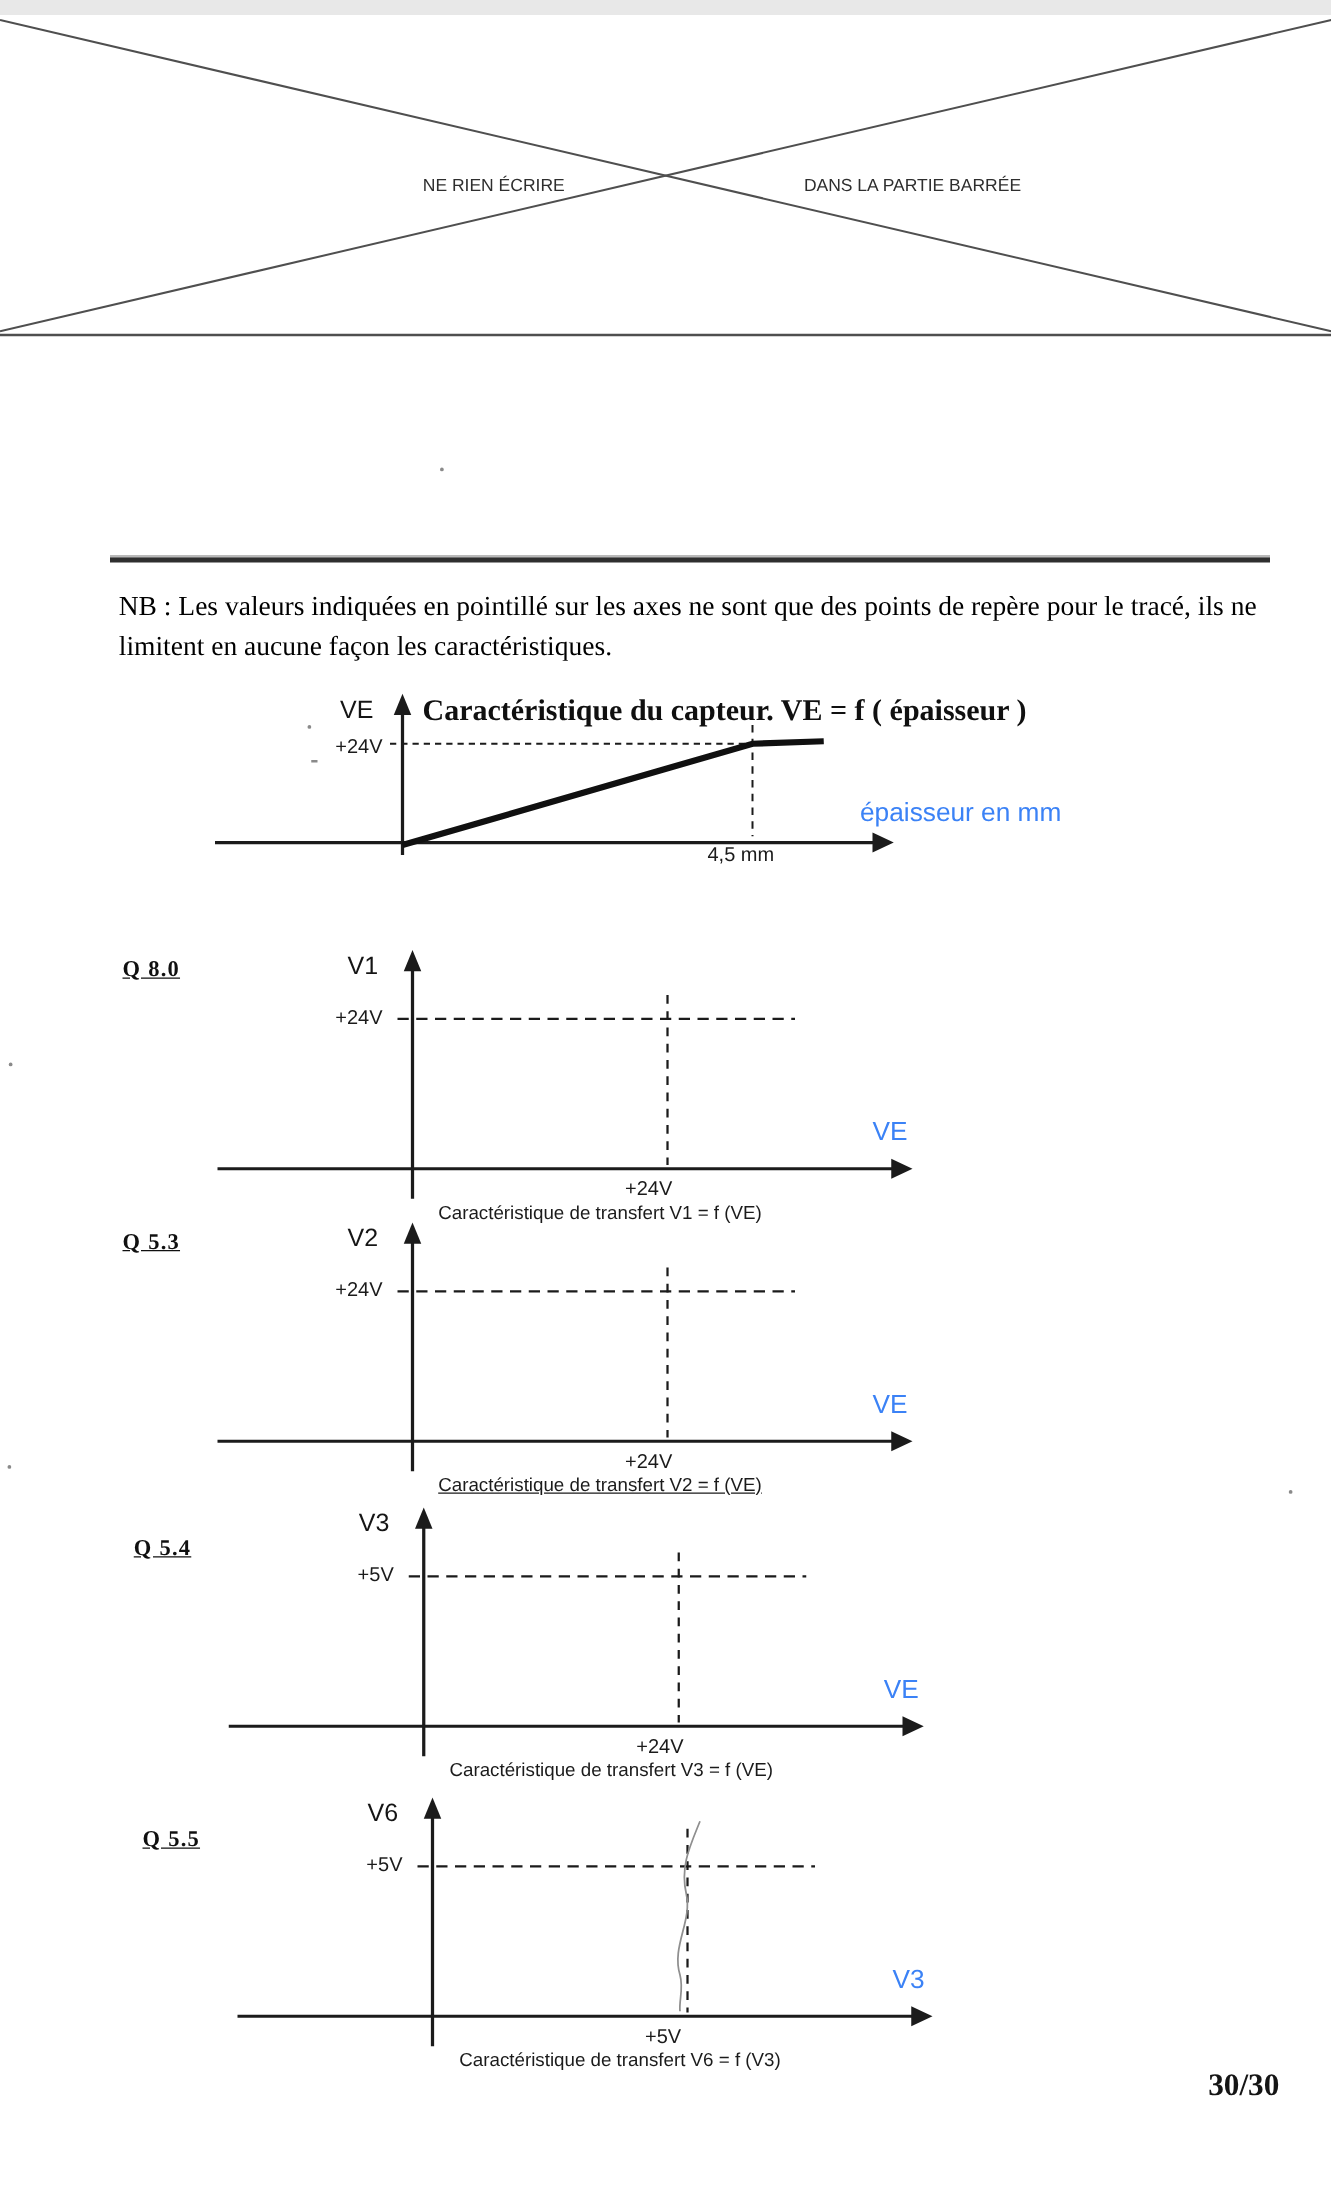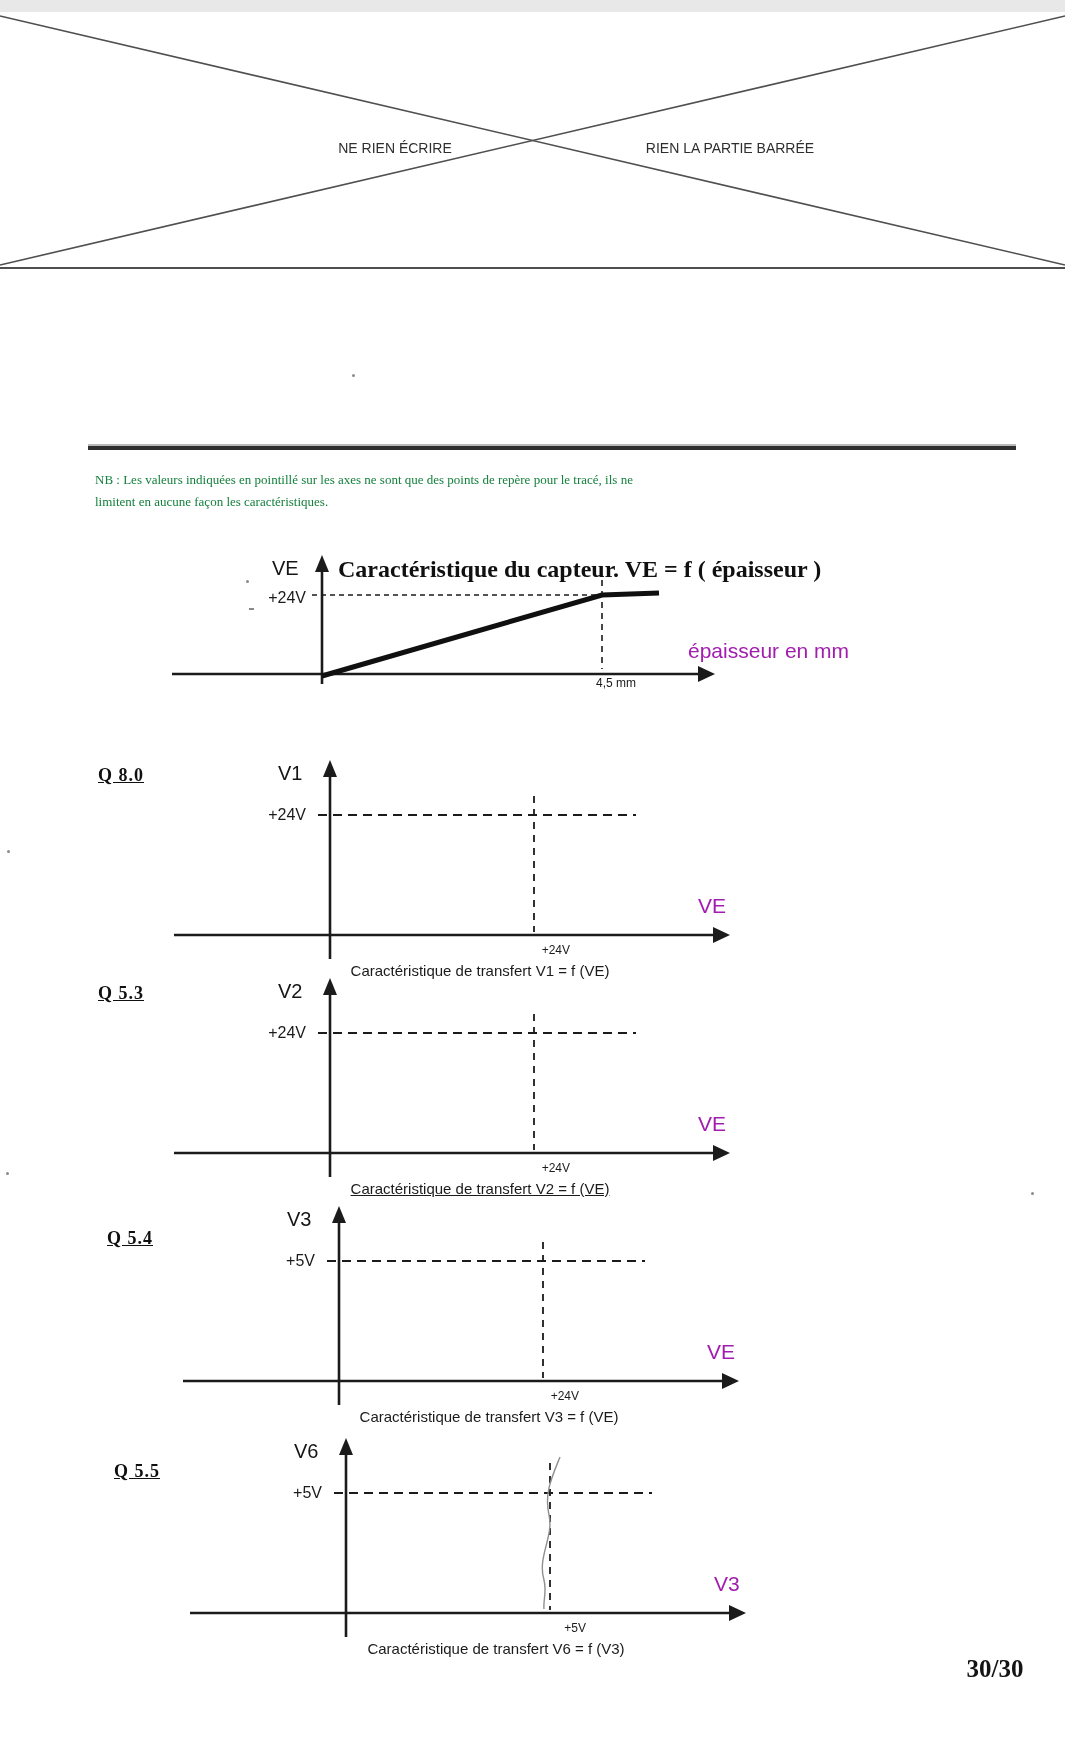--- a/index.html
+++ b/index.html
@@ -17,31 +17,31 @@
     font-family:"Liberation Serif",serif;
     font-weight:bold;font-size:28px;letter-spacing:1.5px;
     width:930px;text-align:center;color:#141414;
   }
   .title-underline{
     width:928px;height:4px;background:#2f2f2f;
     box-shadow:0 -2px 0 #b9b9b9;
   }
   .note-line{
     font-family:"Liberation Serif",serif;
-    font-size:13px;color:#15803d;white-space:nowrap;
+    font-size:22px;color:#000000;white-space:nowrap;
   }
   .barred-text{font-size:14px;color:#2e2e2e;text-align:center;}
   .q-label{
     font-family:"Liberation Serif",serif;font-weight:bold;font-size:18px;
     text-decoration:underline;letter-spacing:1px;color:#101010;
   }
   .v-label{font-size:20px;color:#151515;}
-  .x-label{font-size:21px;color:#a21caf;}
+  .x-label{font-size:21px;color:#3b82f6;}
   .y-tick{font-size:16px;width:58px;text-align:right;color:#1b1b1b;}
-  .x-tick{font-size:12px;width:70px;text-align:right;color:#1b1b1b;}
+  .x-tick{font-size:16px;width:70px;text-align:left;color:#1b1b1b;}
   .g-caption{font-size:15px;width:300px;text-align:center;color:#1b1b1b;}
   .sensor-title{font-size:24px;font-weight:bold;color:#101010;font-family:Liberation Serif, serif;}
   .page-number{
     font-family:"Liberation Serif",serif;font-weight:bold;font-size:25px;
     width:90px;text-align:center;color:#141414;
   }
   .speck{width:3px;height:3px;border-radius:50%;background:#8a8a8a;}
   svg{display:block;}
 </style>
 </head>
@@ -49,21 +49,21 @@
 
 <div class="page">
 
   <div class="abs" style="left:0;top:0;">
     <svg width="1065" height="258" viewBox="0 0 1065 258">
       <line x1="0" y1="4" x2="1065" y2="253" stroke="#4f4f4f" stroke-width="1.6"></line>
       <line x1="0" y1="253" x2="1065" y2="4" stroke="#4f4f4f" stroke-width="1.6"></line>
       <line x1="0" y1="256" x2="1065" y2="256" stroke="#4f4f4f" stroke-width="2"></line>
     </svg>
     <div class="abs barred-text" style="left:320px;top:128px;width:150px;">NE RIEN ÉCRIRE</div>
-    <div class="abs barred-text" style="left:630px;top:128px;width:200px;">RIEN LA PARTIE BARRÉE</div>
+    <div class="abs barred-text" style="left:630px;top:128px;width:200px;">DANS LA PARTIE BARRÉE</div>
   </div>
 
   <div class="abs title-underline" style="left:88px;top:434px;"></div>
 
   <div class="abs" style="left:95px;top:460px;">
     <div class="note-line">NB : Les valeurs indiquées en pointillé sur les axes ne sont que des points de repère pour le tracé, ils ne</div>
     <div class="note-line" style="margin-top:6px;">limitent en aucune façon les caractéristiques.</div>
   </div>
 
   <div>

